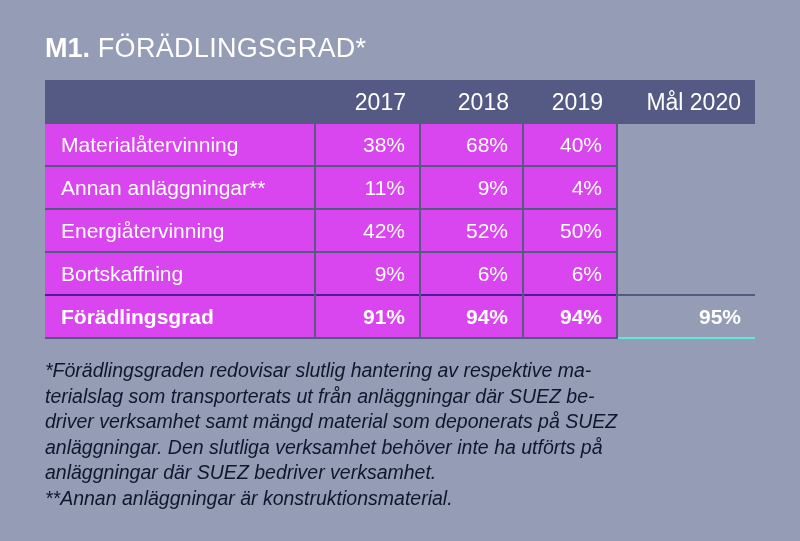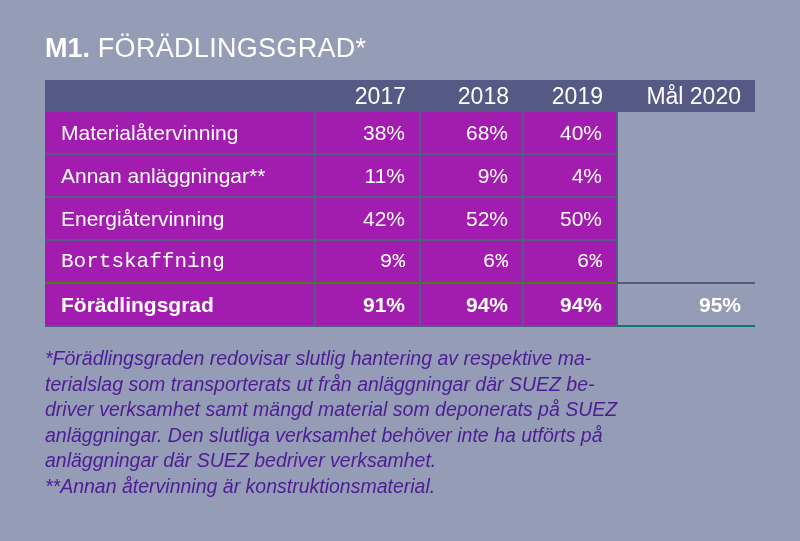--- a/index.html
+++ b/index.html
@@ -56,80 +56,79 @@
 
   
   thead tr {
     background: #555a85;
   }
   thead th {
     color: #ffffff;
     font-weight: 400;
     font-size: 23px;
     line-height: 23px;
-    height: 32px;
+    height: 44px;
     padding: 0 14px 0 0;
     text-align: right;
     border: none;
     vertical-align: middle;
     white-space: nowrap;
   }
   thead th.label-head {
     text-align: left;
     padding-left: 16px;
   }
 
   
   tbody td {
     color: #ffffff;
     font-size: 21px;
     line-height: 21px;
     height: 41px;
     vertical-align: middle;
     border-bottom: 2px solid #555a85;
     border-right: 2px solid #555a85;
-    background: #a21caf;
+    background: #d946ef;
     padding: 0 14px 0 0;
     text-align: right;
     white-space: nowrap;
   }
   tbody td.label-cell {
     text-align: left;
     padding-left: 16px;
     padding-right: 6px;
     font-size: 21px;
   }
   tbody td.goal-cell {
     border-right: none;
     border-bottom: none;
     background: transparent;
   }
   tbody tr.total-row td {
     font-weight: 700;
     font-size: 21px;
     border-bottom: 2px solid #555a85;
-    border-top: 2px solid #4d7c0f;
+    border-top: 2px solid #4c1d95;
   }
   tbody tr.total-row td.goal-cell {
     border-right: none;
-    border-bottom: 2px solid #0f766e;
+    border-bottom: 2px solid #5eead4;
     border-top: 2px solid #555a85;
     background: transparent;
     padding-left: 48px;
   }
   tbody tr.row-last-data td {
     border-bottom: none;
-    font-family: Liberation Mono, monospace;
   }
 
   
   .footnotes {
     margin-top: 19px;
     width: 700px;
-    color: #4c1d95;
+    color: #0f172a;
     font-style: italic;
     font-size: 19.5px;
     line-height: 25.5px;
   }
   .footnotes p {
     margin: 0;
   }
 </style>
 </head>
 <body>
@@ -195,16 +194,16 @@
       </tbody>
     </table>
   </div>
 
   <div class="footnotes">
     <p>*Förädlingsgraden redovisar slutlig hantering av respektive ma-</p>
     <p>terialslag som transporterats ut från anläggningar där SUEZ be-</p>
     <p>driver verksamhet samt mängd material som deponerats på SUEZ</p>
     <p>anläggningar. Den slutliga verksamhet behöver inte ha utförts på</p>
     <p>anläggningar där SUEZ bedriver verksamhet.</p>
-    <p>**Annan återvinning är konstruktionsmaterial.</p>
+    <p>**Annan anläggningar är konstruktionsmaterial.</p>
   </div>
 
 </div>
 
 </body></html>

